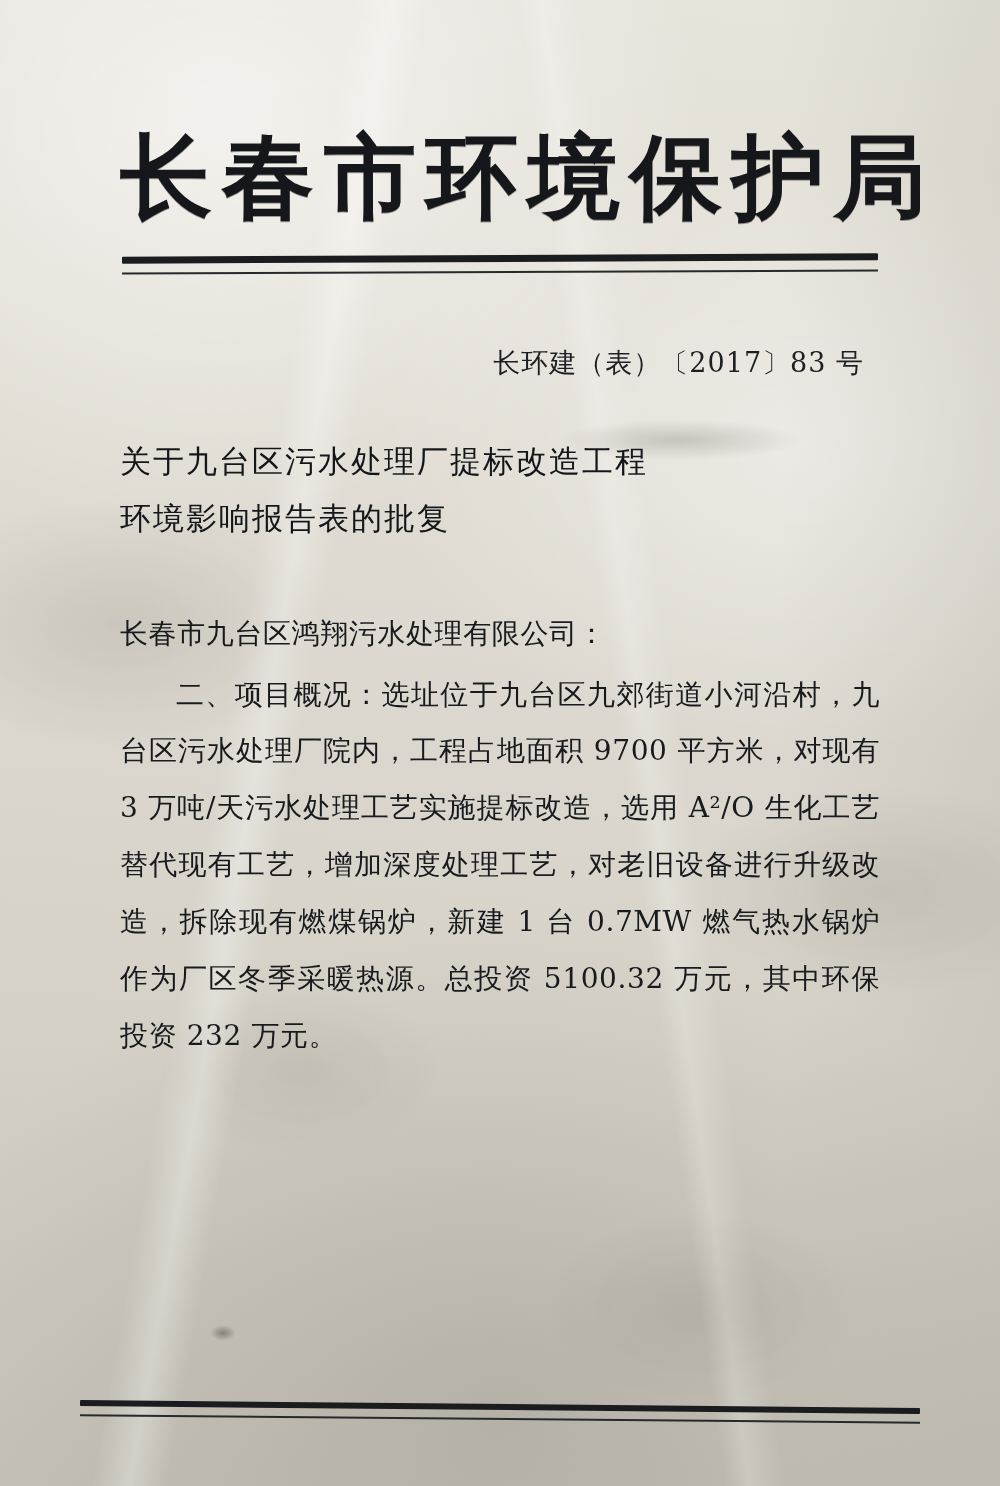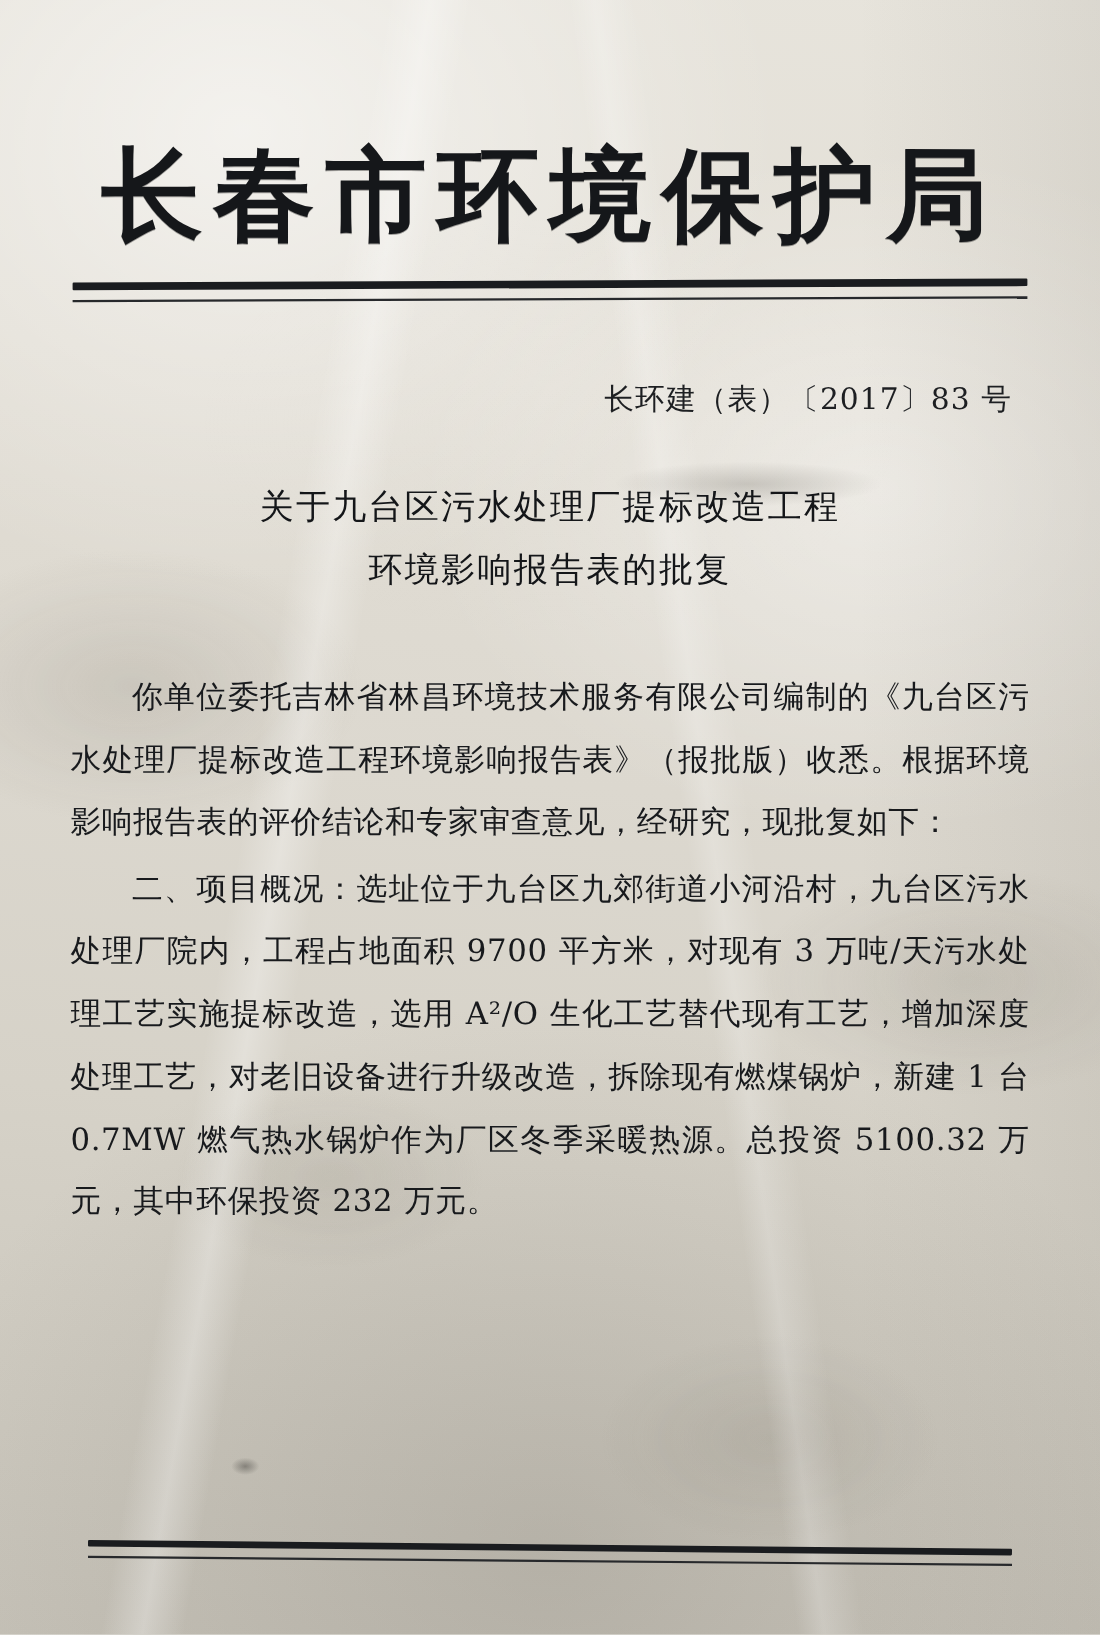--- a/index.html
+++ b/index.html
@@ -50,21 +50,21 @@
     background:
       linear-gradient(100deg, rgba(255,255,255,0) 28%, rgba(255,255,255,0.30) 31%, rgba(255,255,255,0) 34%),
       linear-gradient(82deg, rgba(255,255,255,0) 60%, rgba(255,255,255,0.22) 62%, rgba(255,255,255,0) 65%),
       linear-gradient(270deg, rgba(110,105,95,0.10), rgba(0,0,0,0) 22%);
     pointer-events: none;
   }
 
   .content {
     position: relative;
     z-index: 3;
-    padding: 0 64px;
+    padding: 0 120px;
   }
 
   
   .masthead {
     text-align: center;
     padding-top: 126px;
   }
   .masthead-title {
     font-family: "DejaVu Serif", "Liberation Serif", serif;
     font-weight: 700;
@@ -99,21 +99,21 @@
     text-align: right;
     padding-right: 16px;
     font-size: 27px;
     letter-spacing: 1px;
     color: #1d1f22;
   }
 
   
   .headline {
     margin-top: 52px;
-    text-align: center;
+    text-align: left;
     font-size: 31px;
     letter-spacing: 2px;
     color: #141619;
     line-height: 1.85;
   }
 
   
   .body {
     margin-top: 58px;
     font-size: 28px;
@@ -183,21 +183,21 @@
     </div>
 
     <div class="docnumber">长环建（表）〔2017〕83 号</div>
 
     <div class="headline">
       <div>关于九台区污水处理厂提标改造工程</div>
       <div>环境影响报告表的批复</div>
     </div>
 
     <div class="body">
-      <p class="p-indent">你单位委托吉林省林昌环境技术服务有限公司编制的《九台区污水处理厂提标改造工程环境影响报告表》（报批版）收悉。根据环境影响报告表的评价结论和专家审查意见，经研究，现批复如下：</p>
+      <p>长春市九台区鸿翔污水处理有限公司：</p>
       <p class="p-indent">二、项目概况：选址位于九台区九郊街道小河沿村，九台区污水处理厂院内，工程占地面积 9700 平方米，对现有 3 万吨/天污水处理工艺实施提标改造，选用 A²/O 生化工艺替代现有工艺，增加深度处理工艺，对老旧设备进行升级改造，拆除现有燃煤锅炉，新建 1 台 0.7MW 燃气热水锅炉作为厂区冬季采暖热源。总投资 5100.32 万元，其中环保投资 232 万元。</p>
     </div>
 
   </div>
 
   <div class="footer-rules">
     <div class="rule-thick"></div>
     <div class="rule-thin"></div>
   </div>
 

